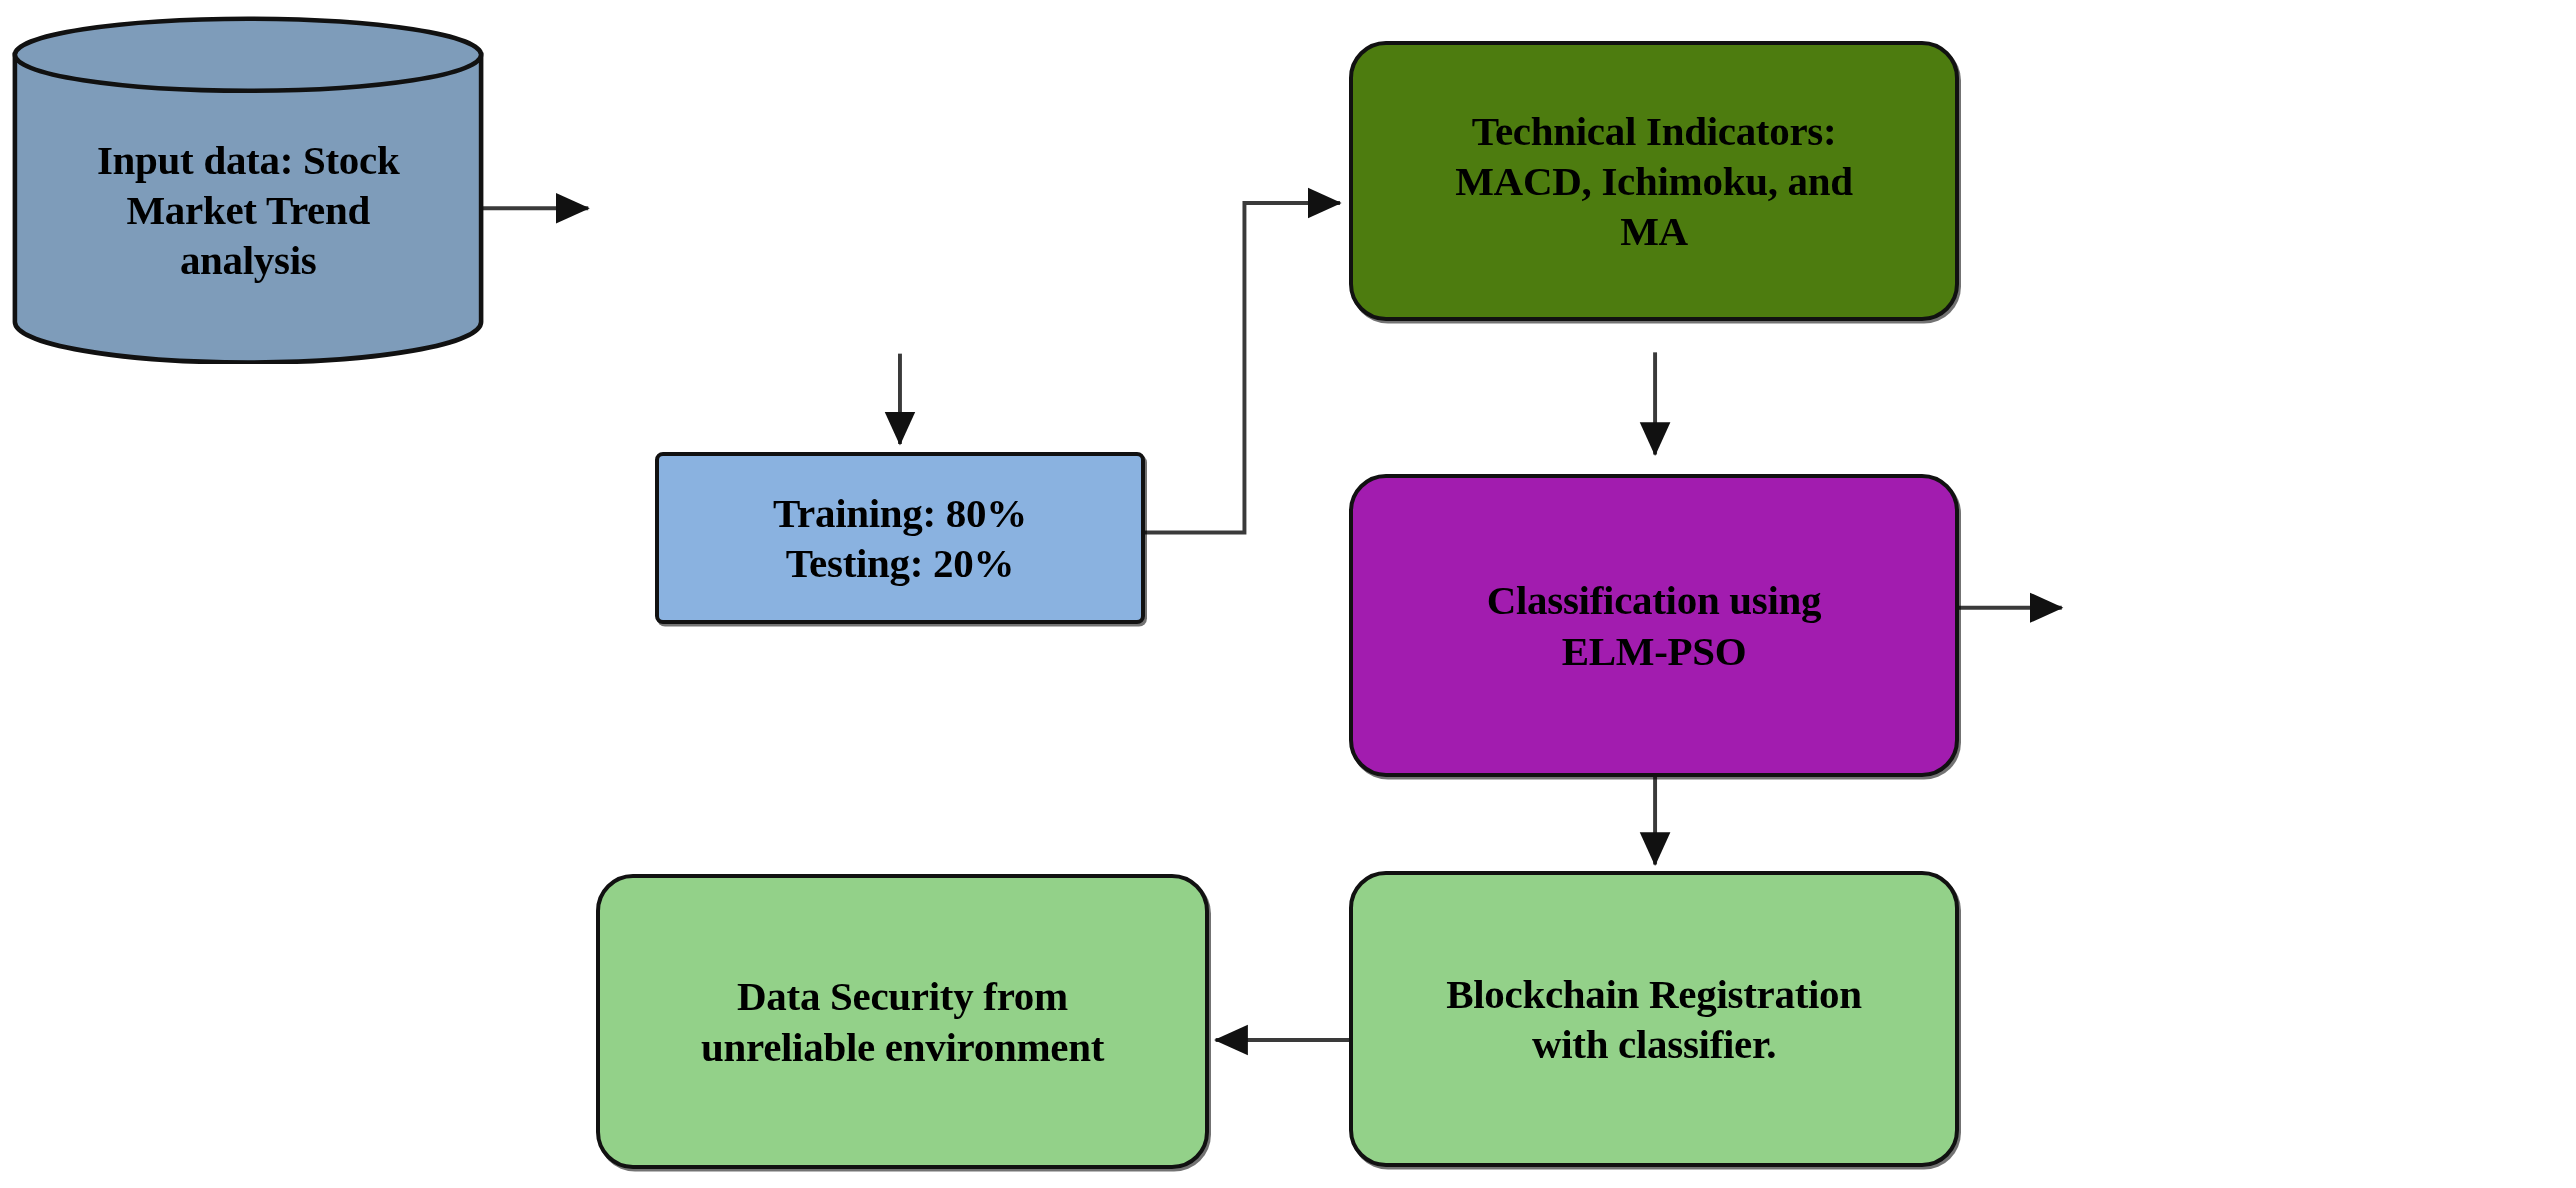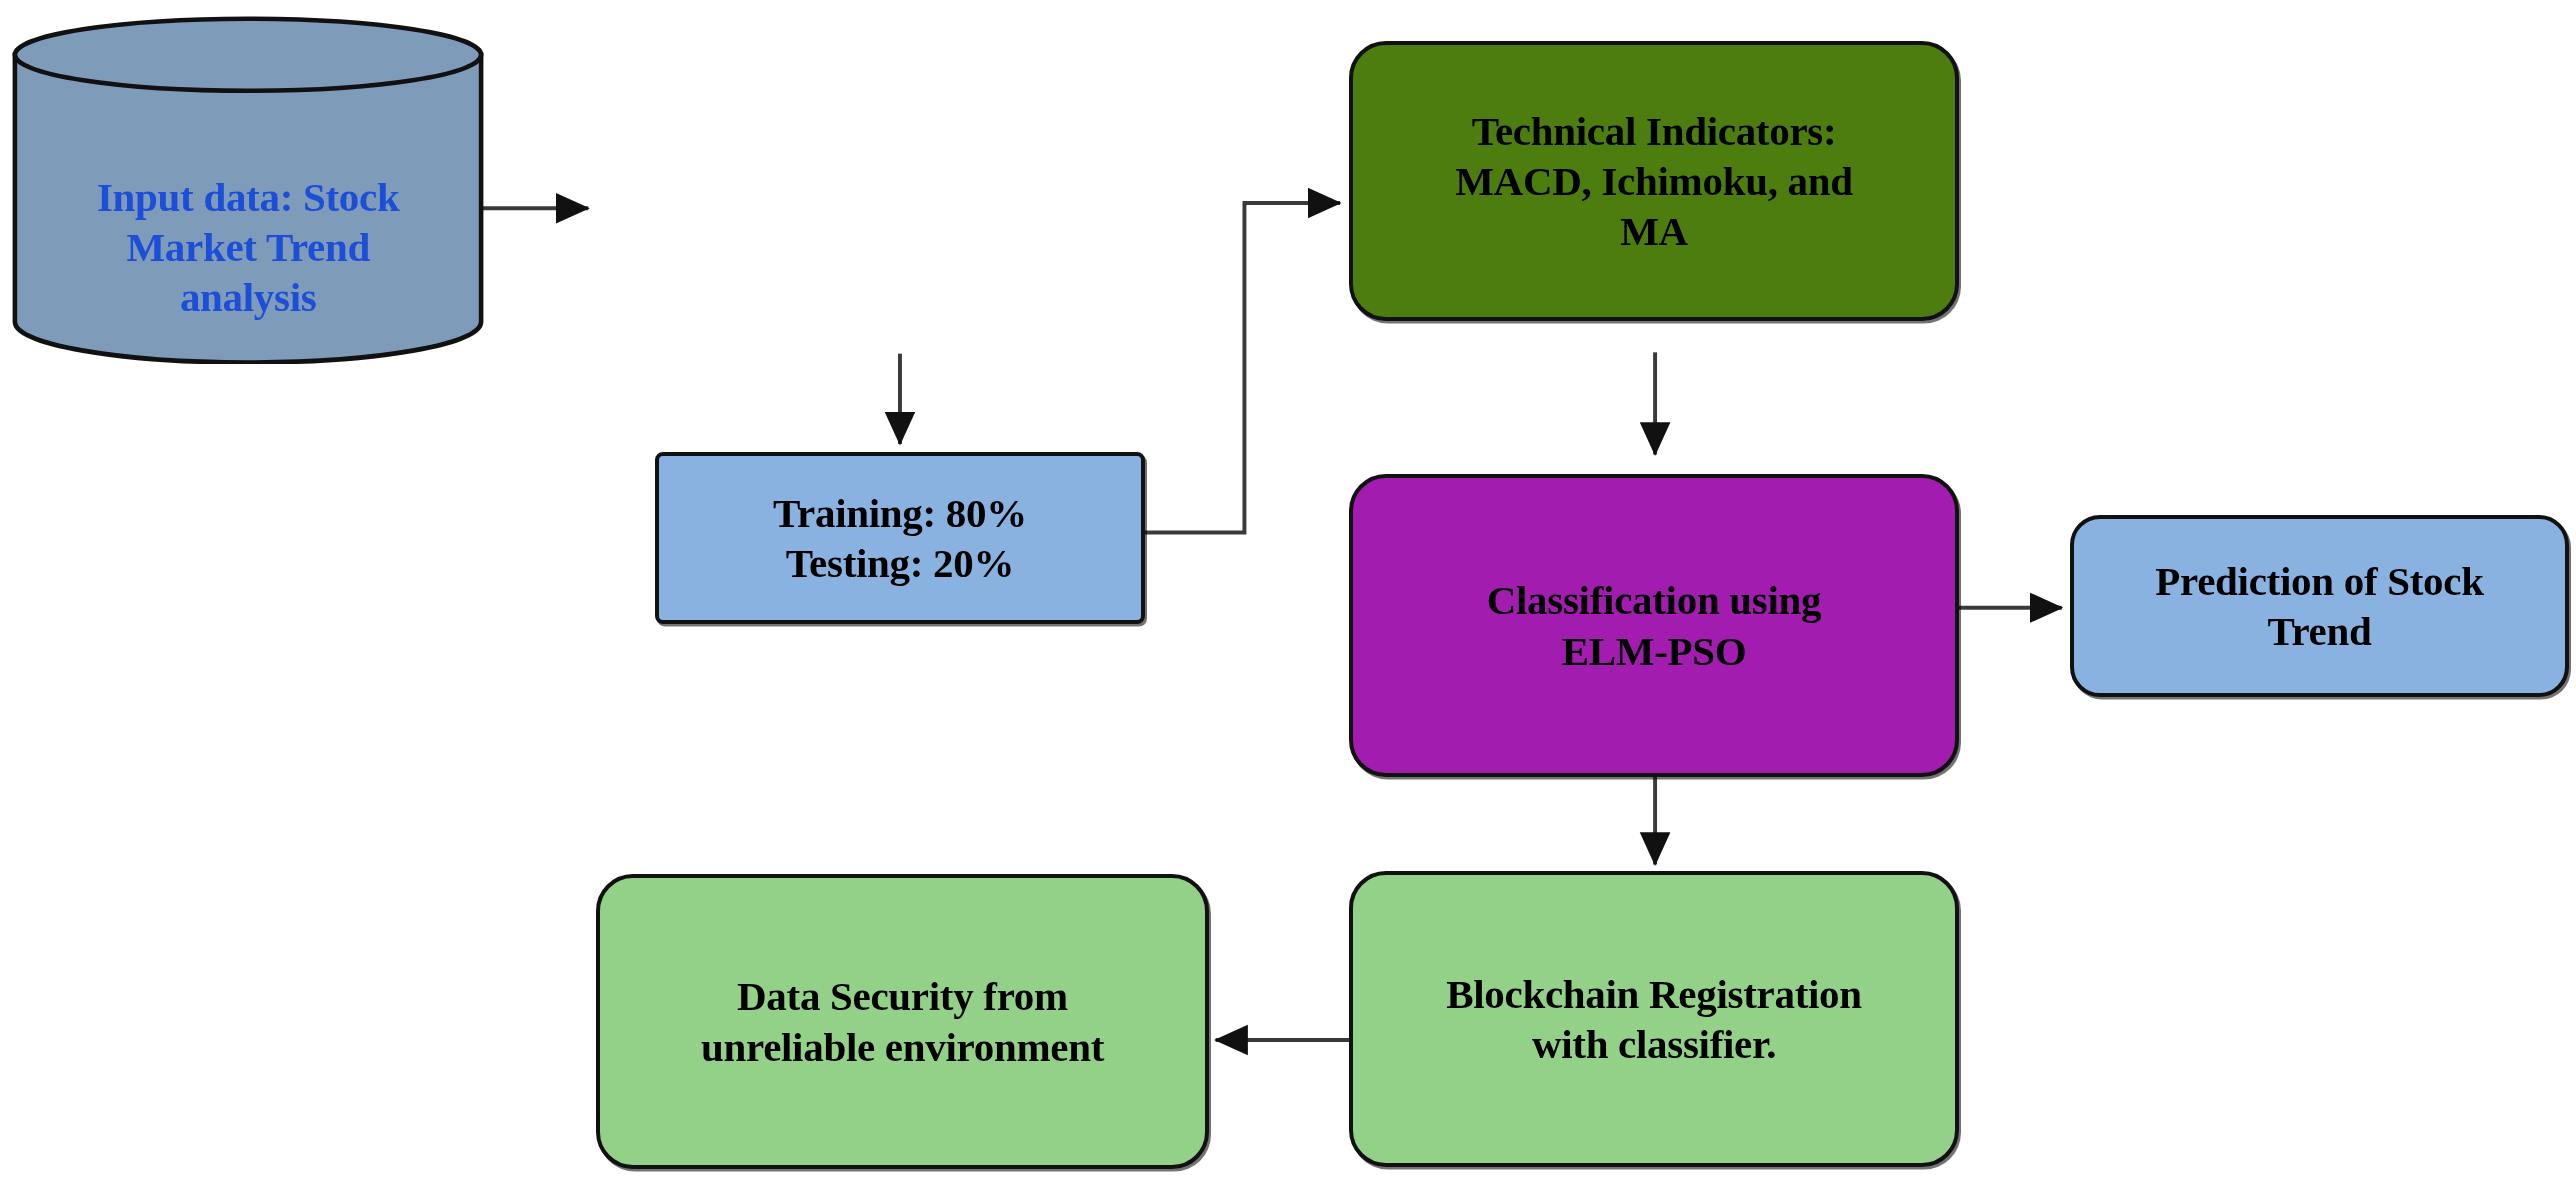--- a/index.html
+++ b/index.html
@@ -40,26 +40,25 @@
   .cyl-svg {
     position: absolute;
     left: 0;
     top: 0;
   }
   .cyl-label {
     position: absolute;
     left: 0;
     right: 0;
     text-align: center;
-    color: #1d4ed8;
+    color: #000000;
     font-weight: bold;
     white-space: pre-line;
     line-height: 1.22;
     letter-spacing: -0.3px;
-    margin-top: 37px;
   }
   #edges {
     position: absolute;
     left: 0;
     top: 0;
     pointer-events: none;
   }
 </style>
 </head>
 <body>
@@ -114,24 +113,20 @@
   <div class="node rounded" style="left:655px; top:452px; width:490px; height:172px; background:#8ab2e0; font-size:41px; border-radius:8px;">
     <span>Training: 80%
 Testing: 20%</span>
   </div>
 
   <div class="node rounded" style="left:1349px; top:474px; width:610px; height:303px; background:#a21caf; font-size:41px;">
     <span>Classification using
 ELM-PSO</span>
   </div>
 
-  <div class="node rounded" style="left:2070px; top:515px; width:499px; height:182px; background:#8ab2e0; font-size:41px; border-radius:30px;">
-    <span>Prediction of Stock
-Trend</span>
-  </div>
 
   <div class="node rounded" style="left:1349px; top:871px; width:610px; height:296px; background:#93d189; font-size:41px;">
     <span>Blockchain Registration
 with classifier.</span>
   </div>
 
   <div class="node rounded" style="left:596px; top:874px; width:613px; height:295px; background:#93d189; font-size:41px;">
     <span>Data Security from
 unreliable environment</span>
   </div>

